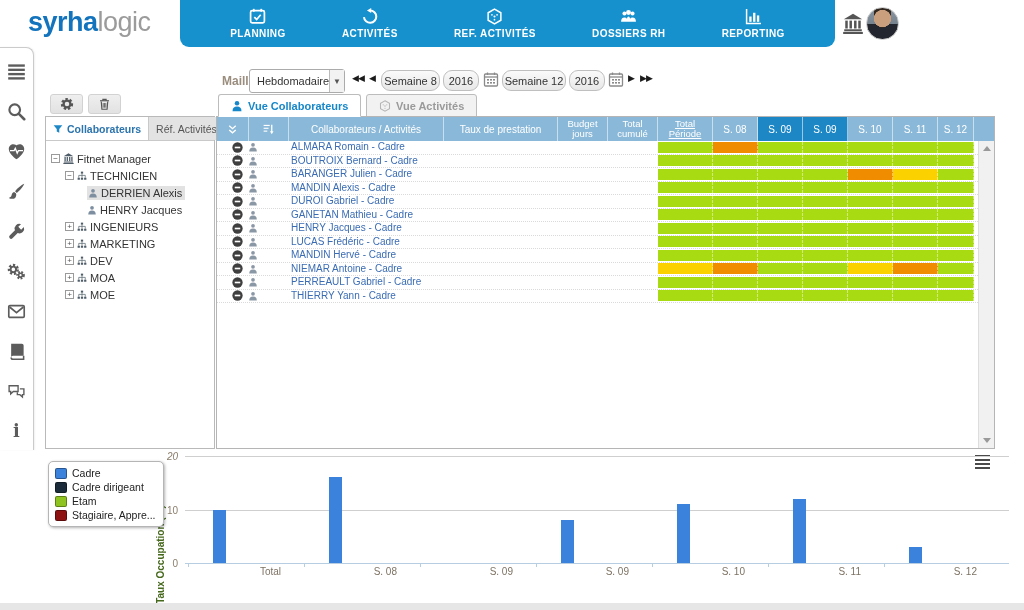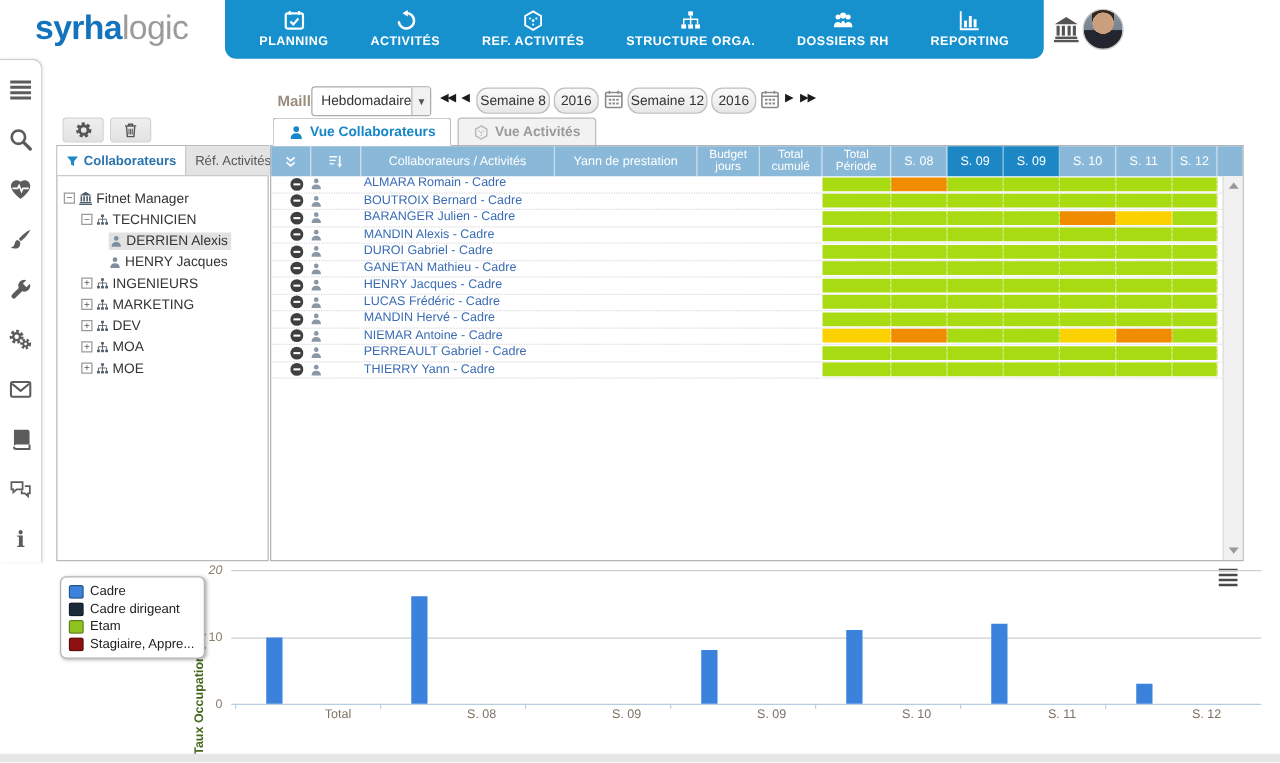--- a/index.html
+++ b/index.html
@@ -132,32 +132,20 @@
         <span class="icn" style="width: 17px; height: 17px; color: rgb(255, 255, 255);">
           <svg viewBox="0 0 16 16">
             <polygon points="8,1 14,4.5 14,11.5 8,15 2,11.5 2,4.5" fill="none" stroke="currentColor" stroke-width="1.4"></polygon>
             <circle cx="8" cy="8" r="1" fill="currentColor"></circle>
             <circle cx="5.6" cy="6.4" r="0.8" fill="currentColor"></circle>
             <circle cx="10.4" cy="6.4" r="0.8" fill="currentColor"></circle>
             <circle cx="8" cy="11" r="0.8" fill="currentColor"></circle>
           </svg>
         </span>
         <span class="nav-label">REF. ACTIVITÉS</span>
-      </div>
-      <div class="nav-item">
-        <span class="icn" style="width: 17px; height: 17px; color: rgb(255, 255, 255);">
-          <svg viewBox="0 0 16 16">
-            <rect x="6.2" y="1" width="3.6" height="3.2" fill="currentColor"></rect>
-            <rect x="1" y="10.8" width="3.6" height="3.2" fill="currentColor"></rect>
-            <rect x="6.2" y="10.8" width="3.6" height="3.2" fill="currentColor"></rect>
-            <rect x="11.4" y="10.8" width="3.6" height="3.2" fill="currentColor"></rect>
-            <path d="M8 4.2 V7 M2.8 10.8 V7 H13.2 V10.8 M8 7 V10.8" fill="none" stroke="currentColor" stroke-width="1.1"></path>
-          </svg>
-        </span>
-        <span class="nav-label">STRUCTURE ORGA.</span>
       </div>
       <div class="nav-item">
         <span class="icn" style="width: 17px; height: 17px; color: rgb(255, 255, 255);">
           <svg viewBox="0 0 16 16">
             <circle cx="4.2" cy="5.2" r="1.9" fill="currentColor"></circle>
             <circle cx="11.8" cy="5.2" r="1.9" fill="currentColor"></circle>
             <circle cx="8" cy="4.2" r="2.3" fill="currentColor"></circle>
             <path d="M1 13 q0-4 3.3-4 q1.6 0 2.2 1.2 q0.5-2.2 1.5-2.2 q1 0 1.5 2.2 q0.6-1.2 2.2-1.2 q3.3 0 3.3 4 Z" fill="currentColor"></path>
           </svg>
         </span>
@@ -509,24 +497,24 @@
             <svg viewBox="0 0 16 16">
               <line x1="2" y1="3" x2="9.5" y2="3" stroke="currentColor" stroke-width="1.4"></line>
               <line x1="2" y1="6.5" x2="8" y2="6.5" stroke="currentColor" stroke-width="1.4"></line>
               <line x1="2" y1="10" x2="6.5" y2="10" stroke="currentColor" stroke-width="1.4"></line>
               <line x1="12" y1="2" x2="12" y2="11" stroke="currentColor" stroke-width="1.6"></line>
               <polygon points="9.8,10.2 14.2,10.2 12,13.8" fill="currentColor"></polygon>
             </svg>
           </span>
         </div>
         <div class="hcell" style="width: 155px;">Collaborateurs / Activités</div>
-        <div class="hcell" style="width: 114px;">Yann de prestation</div>
+        <div class="hcell" style="width: 114px;">Taux de prestation</div>
         <div class="hcell small" style="width: 50px;">Budget jours</div>
         <div class="hcell small" style="width: 50px;">Total cumulé</div>
-        <div class="hcell small" style="width: 55px;">Total Période</div>
+        <div class="hcell small" style="width: 55px; text-decoration: underline;">Total Période</div>
         <div class="hcell" style="width: 45px;">S. 08</div>
         <div class="hcell active" style="width: 45px;">S. 09</div>
         <div class="hcell active" style="width: 45px;">S. 09</div>
         <div class="hcell" style="width: 45px;">S. 10</div>
         <div class="hcell" style="width: 45px;">S. 11</div>
         <div class="hcell" style="width: 36px;">S. 12</div>
         <div class="hcell filler"></div>
       </div>
     <div id="grid-rows">
         <div class="grid-row">

